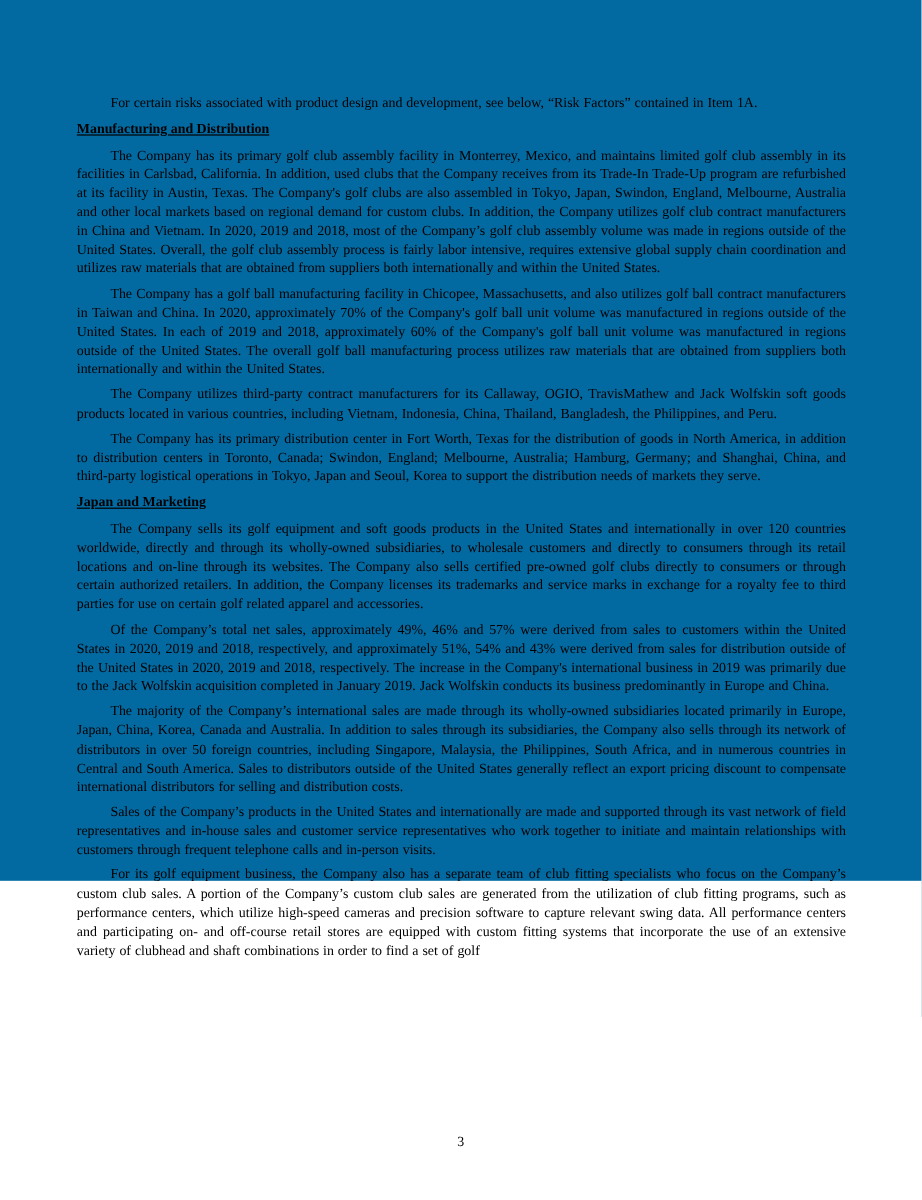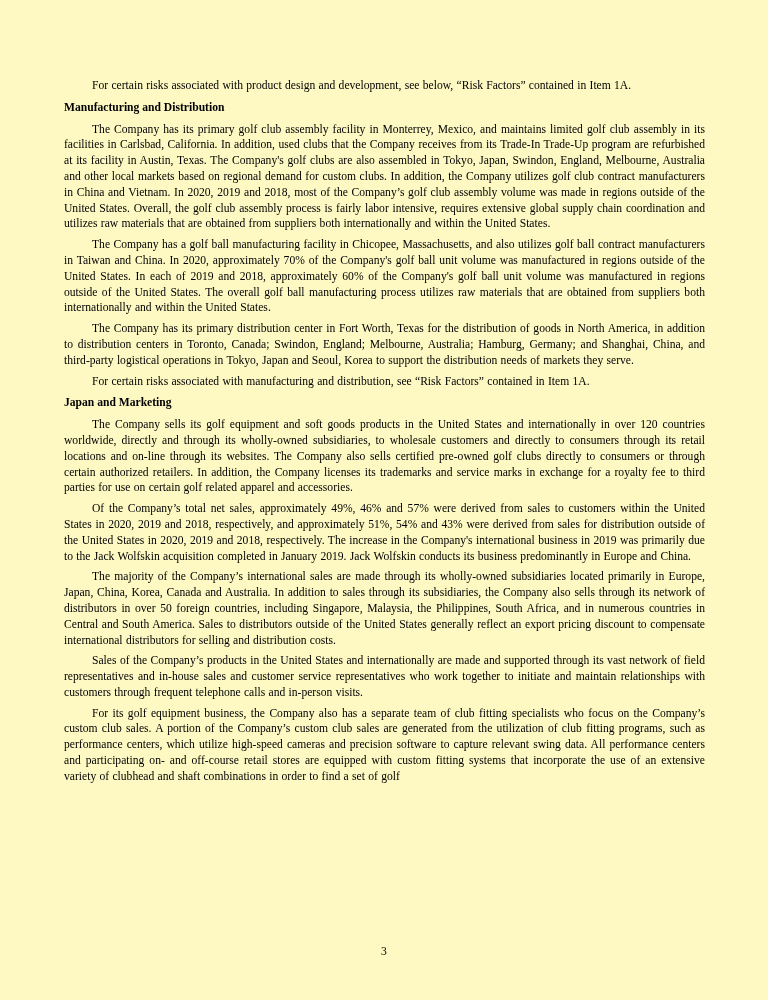--- a/index.html
+++ b/index.html
@@ -10,38 +10,39 @@
   body {
     width: 768px;
     height: 1000px;
     font-family: "Liberation Serif", "DejaVu Serif", serif;
     color: #000000;
     overflow: hidden;
   }
   .sheet {
     position: relative;
     width: 768px;
-    height: 1000px;
+    height: 734px;
     box-sizing: border-box;
     padding: 78px 63px 0 64px;
-    background: #fef9c3;
+    background: #0369a1;
   }
   .para {
     font-size: 11.6px;
     line-height: 15.8px;
     text-align: justify;
     text-indent: 28px;
     margin: 0 0 5px 0;
     word-spacing: 0.4px;
   }
   .heading {
     font-size: 11.6px;
     line-height: 15.8px;
     font-weight: bold;
     margin: 6px 0 6px 0;
+    text-decoration: underline;
   }
   .page-number {
     position: absolute;
     top: 944px;
     left: 0;
     width: 768px;
     text-align: center;
     font-size: 11.6px;
     line-height: 15.8px;
   }
@@ -52,24 +53,24 @@
 <div class="sheet">
 
   <p class="para">For certain risks associated with product design and development, see below, “Risk Factors” contained in Item 1A.</p>
 
   <h2 class="heading">Manufacturing and Distribution</h2>
 
   <p class="para">The Company has its primary golf club assembly facility in Monterrey, Mexico, and maintains limited golf club assembly in its facilities in Carlsbad, California. In addition, used clubs that the Company receives from its Trade-In Trade-Up program are refurbished at its facility in Austin, Texas. The Company's golf clubs are also assembled in Tokyo, Japan, Swindon, England, Melbourne, Australia and other local markets based on regional demand for custom clubs. In addition, the Company utilizes golf club contract manufacturers in China and Vietnam. In 2020, 2019 and 2018, most of the Company’s golf club assembly volume was made in regions outside of the United States. Overall, the golf club assembly process is fairly labor intensive, requires extensive global supply chain coordination and utilizes raw materials that are obtained from suppliers both internationally and within the United States.</p>
 
   <p class="para">The Company has a golf ball manufacturing facility in Chicopee, Massachusetts, and also utilizes golf ball contract manufacturers in Taiwan and China.  In 2020, approximately 70% of the Company's golf ball unit volume was manufactured in regions outside of the United States. In each of 2019 and 2018, approximately 60% of the Company's golf ball unit volume was manufactured in regions outside of the United States. The overall golf ball manufacturing process utilizes raw materials that are obtained from suppliers both internationally and within the United States.</p>
 
+  <p class="para">The Company utilizes third-party contract manufacturers for its Callaway, OGIO, TravisMathew and Jack Wolfskin soft goods products located in various countries, including Vietnam, Indonesia, China, Thailand, Bangladesh, the Philippines, and Peru.</p>
 
   <p class="para">The Company has its primary distribution center in Fort Worth, Texas for the distribution of goods in North America, in addition to distribution centers in Toronto, Canada; Swindon, England; Melbourne, Australia; Hamburg, Germany; and Shanghai, China, and third-party logistical operations in Tokyo, Japan and Seoul, Korea to support the distribution needs of markets they serve.</p>
 
-  <p class="para">For certain risks associated with manufacturing and distribution, see “Risk Factors” contained in Item 1A.</p>
 
   <h2 class="heading">Japan and Marketing</h2>
 
   <p class="para">The Company sells its golf equipment and soft goods products in the United States and internationally in over 120 countries worldwide, directly and through its wholly-owned subsidiaries, to wholesale customers and directly to consumers through its retail locations and on-line through its websites. The Company also sells certified pre-owned golf clubs directly to consumers or through certain authorized retailers. In addition, the Company licenses its trademarks and service marks in exchange for a royalty fee to third parties for use on certain golf related apparel and accessories.</p>
 
   <p class="para">Of the Company’s total net sales, approximately 49%, 46% and 57% were derived from sales to customers within the United States in 2020, 2019 and 2018, respectively, and approximately 51%, 54% and 43% were derived from sales for distribution outside of the United States in 2020, 2019 and 2018, respectively. The increase in the Company's international business in 2019 was primarily due to the Jack Wolfskin acquisition completed in January 2019. Jack Wolfskin conducts its business predominantly in Europe and China.</p>
 
   <p class="para">The majority of the Company’s international sales are made through its wholly-owned subsidiaries located primarily in Europe, Japan, China, Korea, Canada and Australia. In addition to sales through its subsidiaries, the Company also sells through its network of distributors in over 50 foreign countries, including Singapore, Malaysia, the Philippines, South Africa, and in numerous countries in Central and South America. Sales to distributors outside of the United States generally reflect an export pricing discount to compensate international distributors for selling and distribution costs.</p>
 
   <p class="para">Sales of the Company’s products in the United States and internationally are made and supported through its vast network of field representatives and in-house sales and customer service representatives who work together to initiate and maintain relationships with customers through frequent telephone calls and in-person visits.</p>

